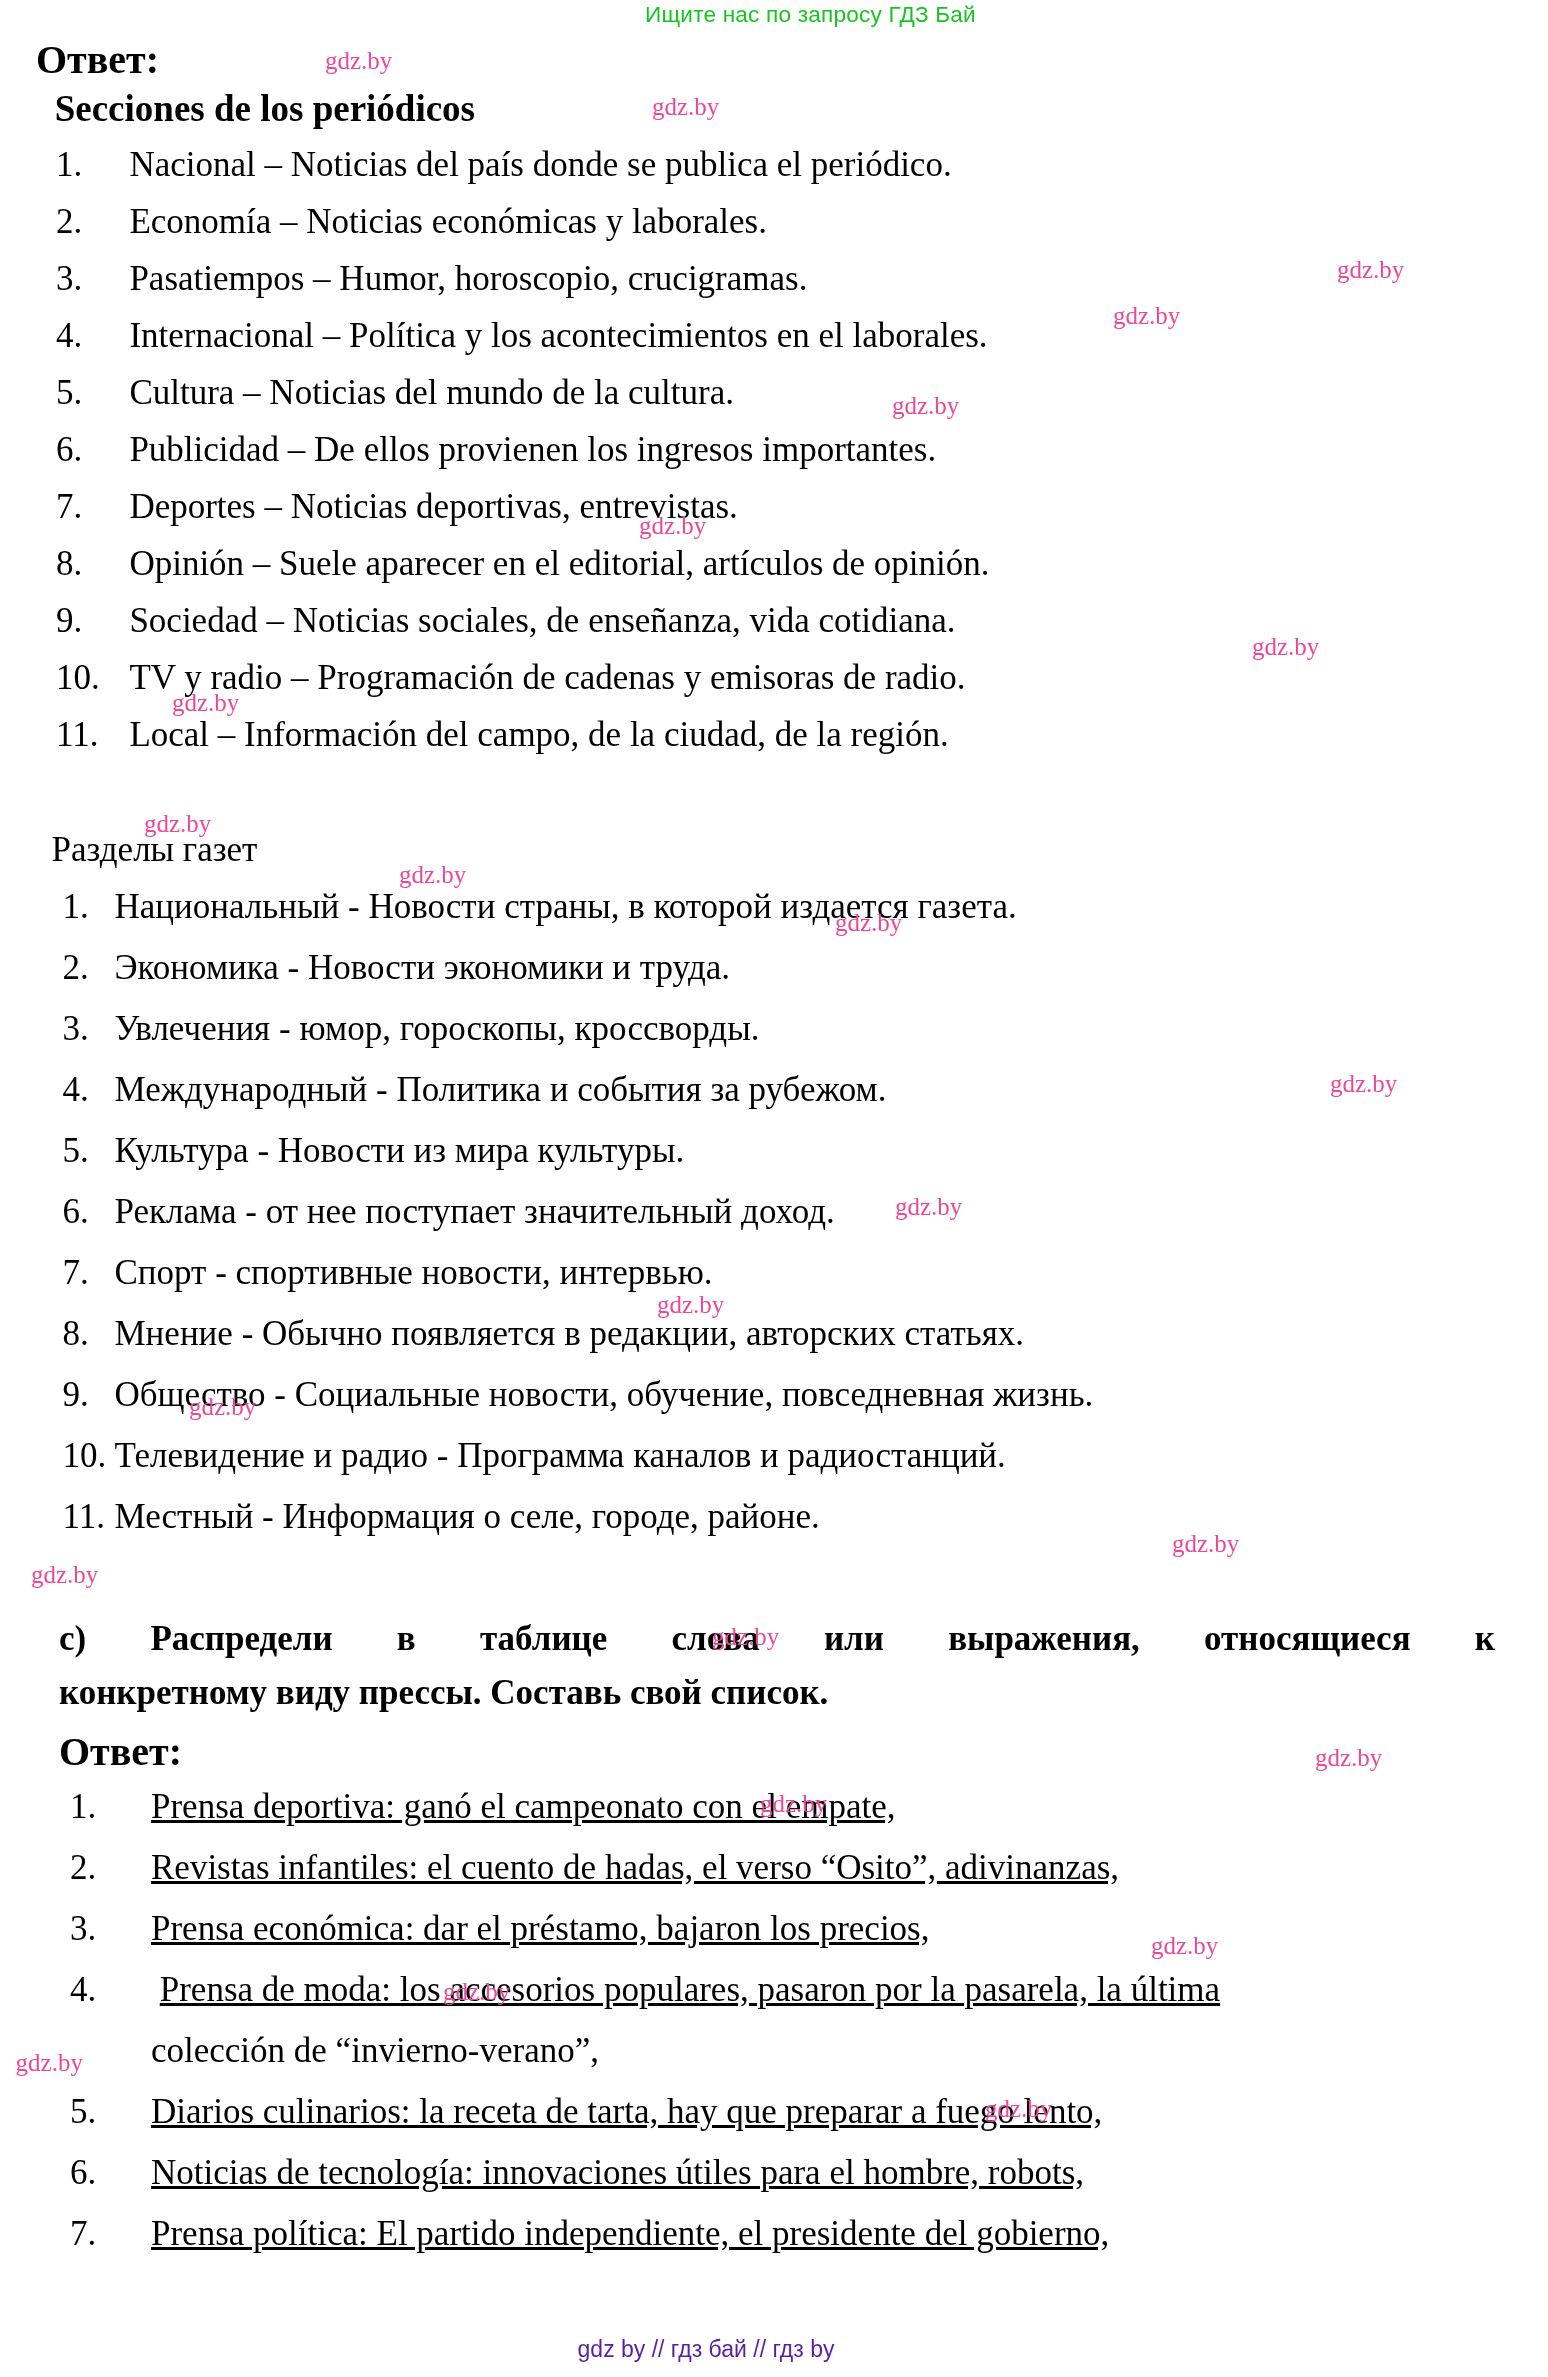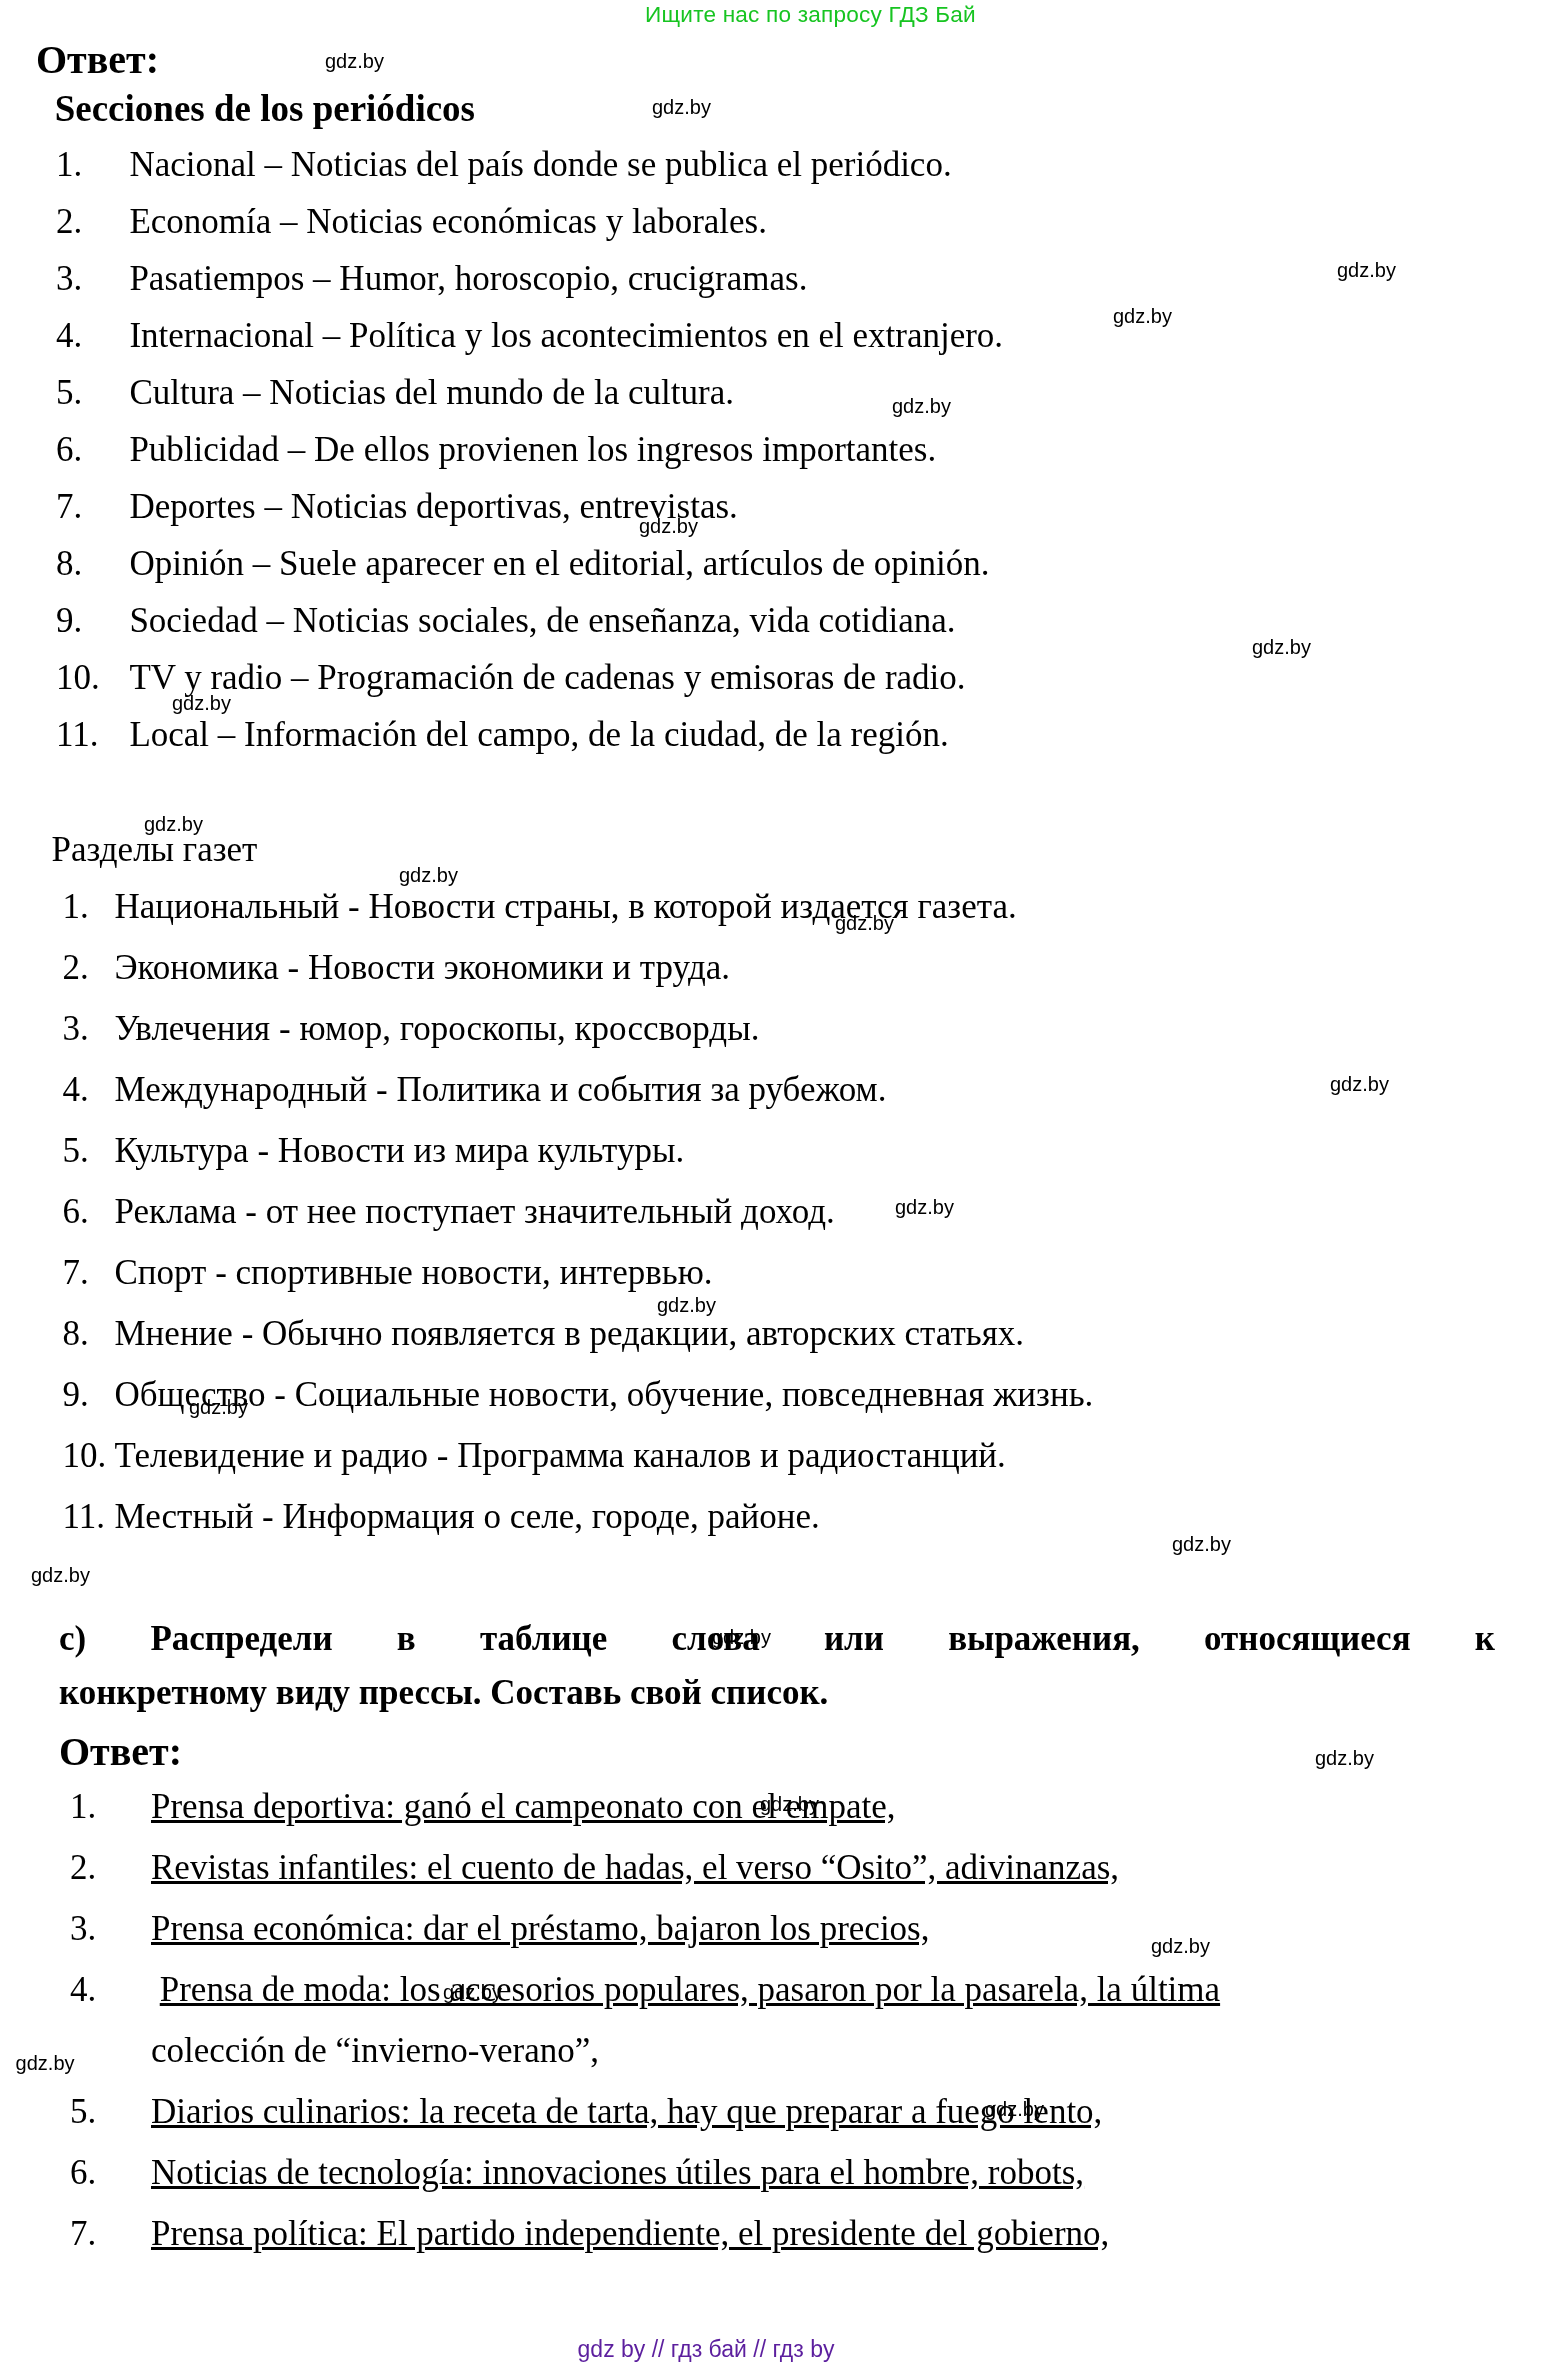--- a/index.html
+++ b/index.html
@@ -148,24 +148,24 @@
     font-weight: bold;
     font-size: 40px;
     line-height: 48px;
     margin: 7.8px 0 0 23px;
     white-space: nowrap;
   }
 
   
   .wm {
     position: absolute;
-    font-family: Liberation Sans, sans-serif;
-    font-size: 20px;
+    font-family: Liberation Serif, serif;
+    font-size: 25px;
     line-height: 22px;
-    color: #000000;
+    color: #ec4899;
     white-space: nowrap;
     pointer-events: none;
     z-index: 5;
   }
 </style>
 </head>
 <body>
 
 <div class="page">
 
@@ -185,21 +185,21 @@
       <li>
         <span class="marker">2.</span>
         <span class="txt">Economía – Noticias económicas y laborales.</span>
       </li>
       <li>
         <span class="marker">3.</span>
         <span class="txt">Pasatiempos – Humor, horoscopio, crucigramas.</span>
       </li>
       <li>
         <span class="marker">4.</span>
-        <span class="txt">Internacional – Política y los acontecimientos en el extranjero.</span>
+        <span class="txt">Internacional – Política y los acontecimientos en el laborales.</span>
       </li>
       <li>
         <span class="marker">5.</span>
         <span class="txt">Cultura – Noticias del mundo de la cultura.</span>
       </li>
       <li>
         <span class="marker">6.</span>
         <span class="txt">Publicidad – De ellos provienen los ingresos importantes.</span>
       </li>
       <li>

